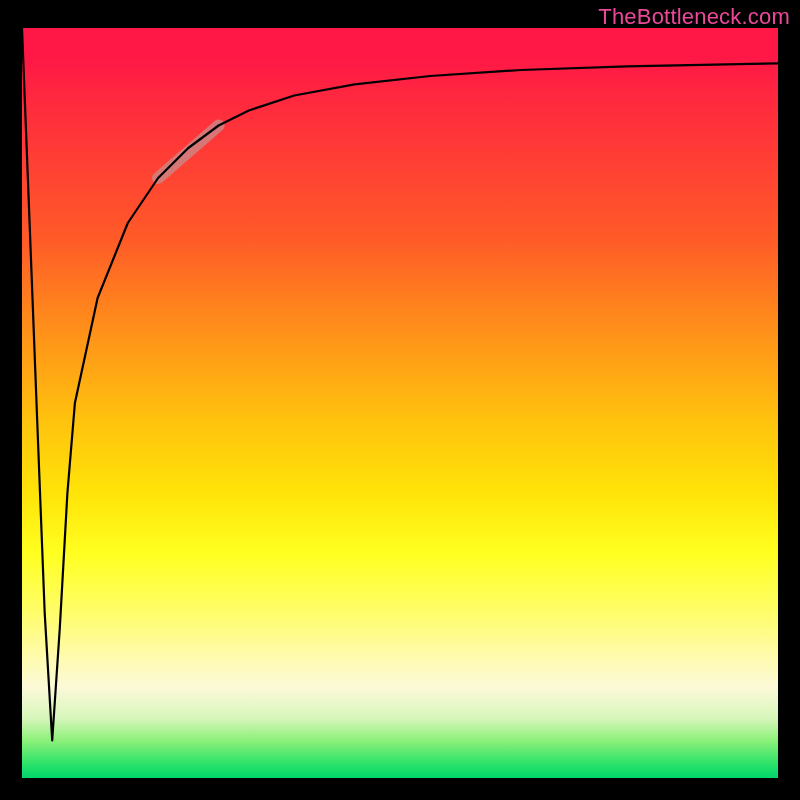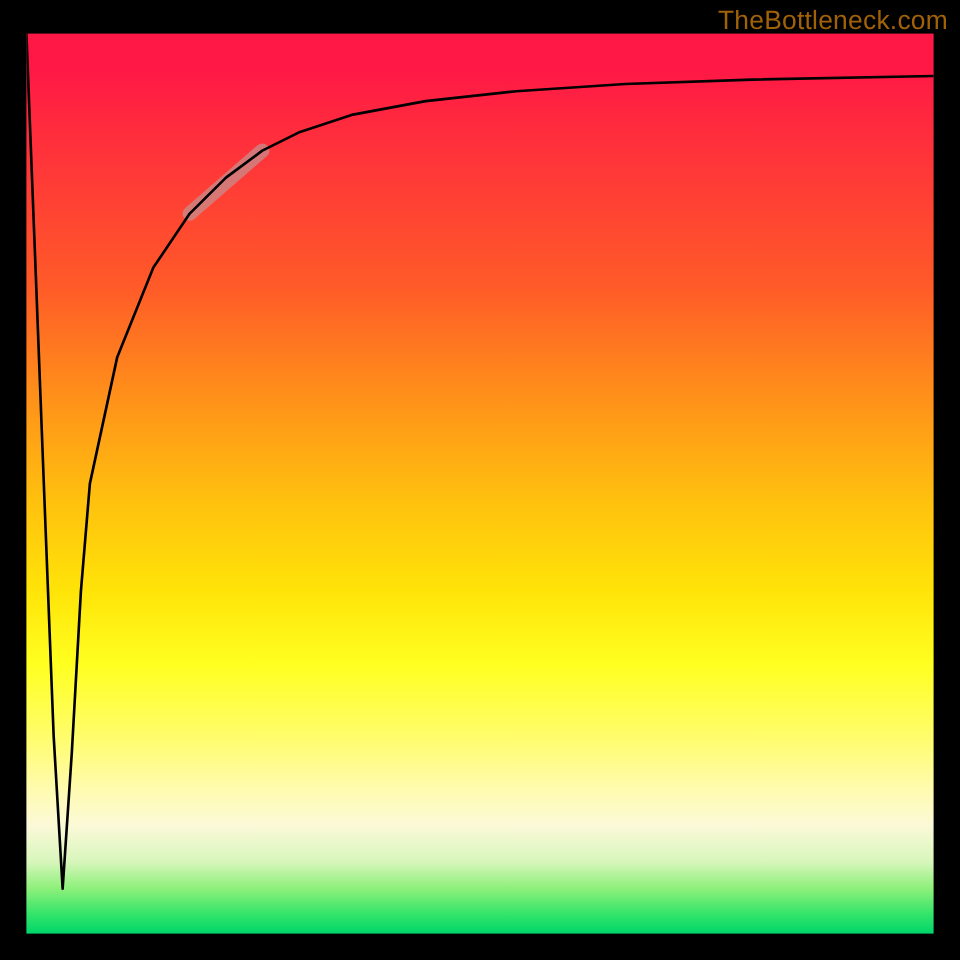--- a/index.html
+++ b/index.html
@@ -13,21 +13,21 @@
   }
   .stage {
     position: relative;
     width: 800px;
     height: 800px;
   }
   .watermark {
     position: absolute;
     top: 4px;
     right: 10px;
-    color: #a16207;
+    color: #ec4899;
     font-size: 22px;
     font-weight: 400;
     letter-spacing: 0.2px;
     z-index: 30;
   }
   .plot-frame {
     position: absolute;
     left: 22px;
     top: 28px;
     width: 756px;

